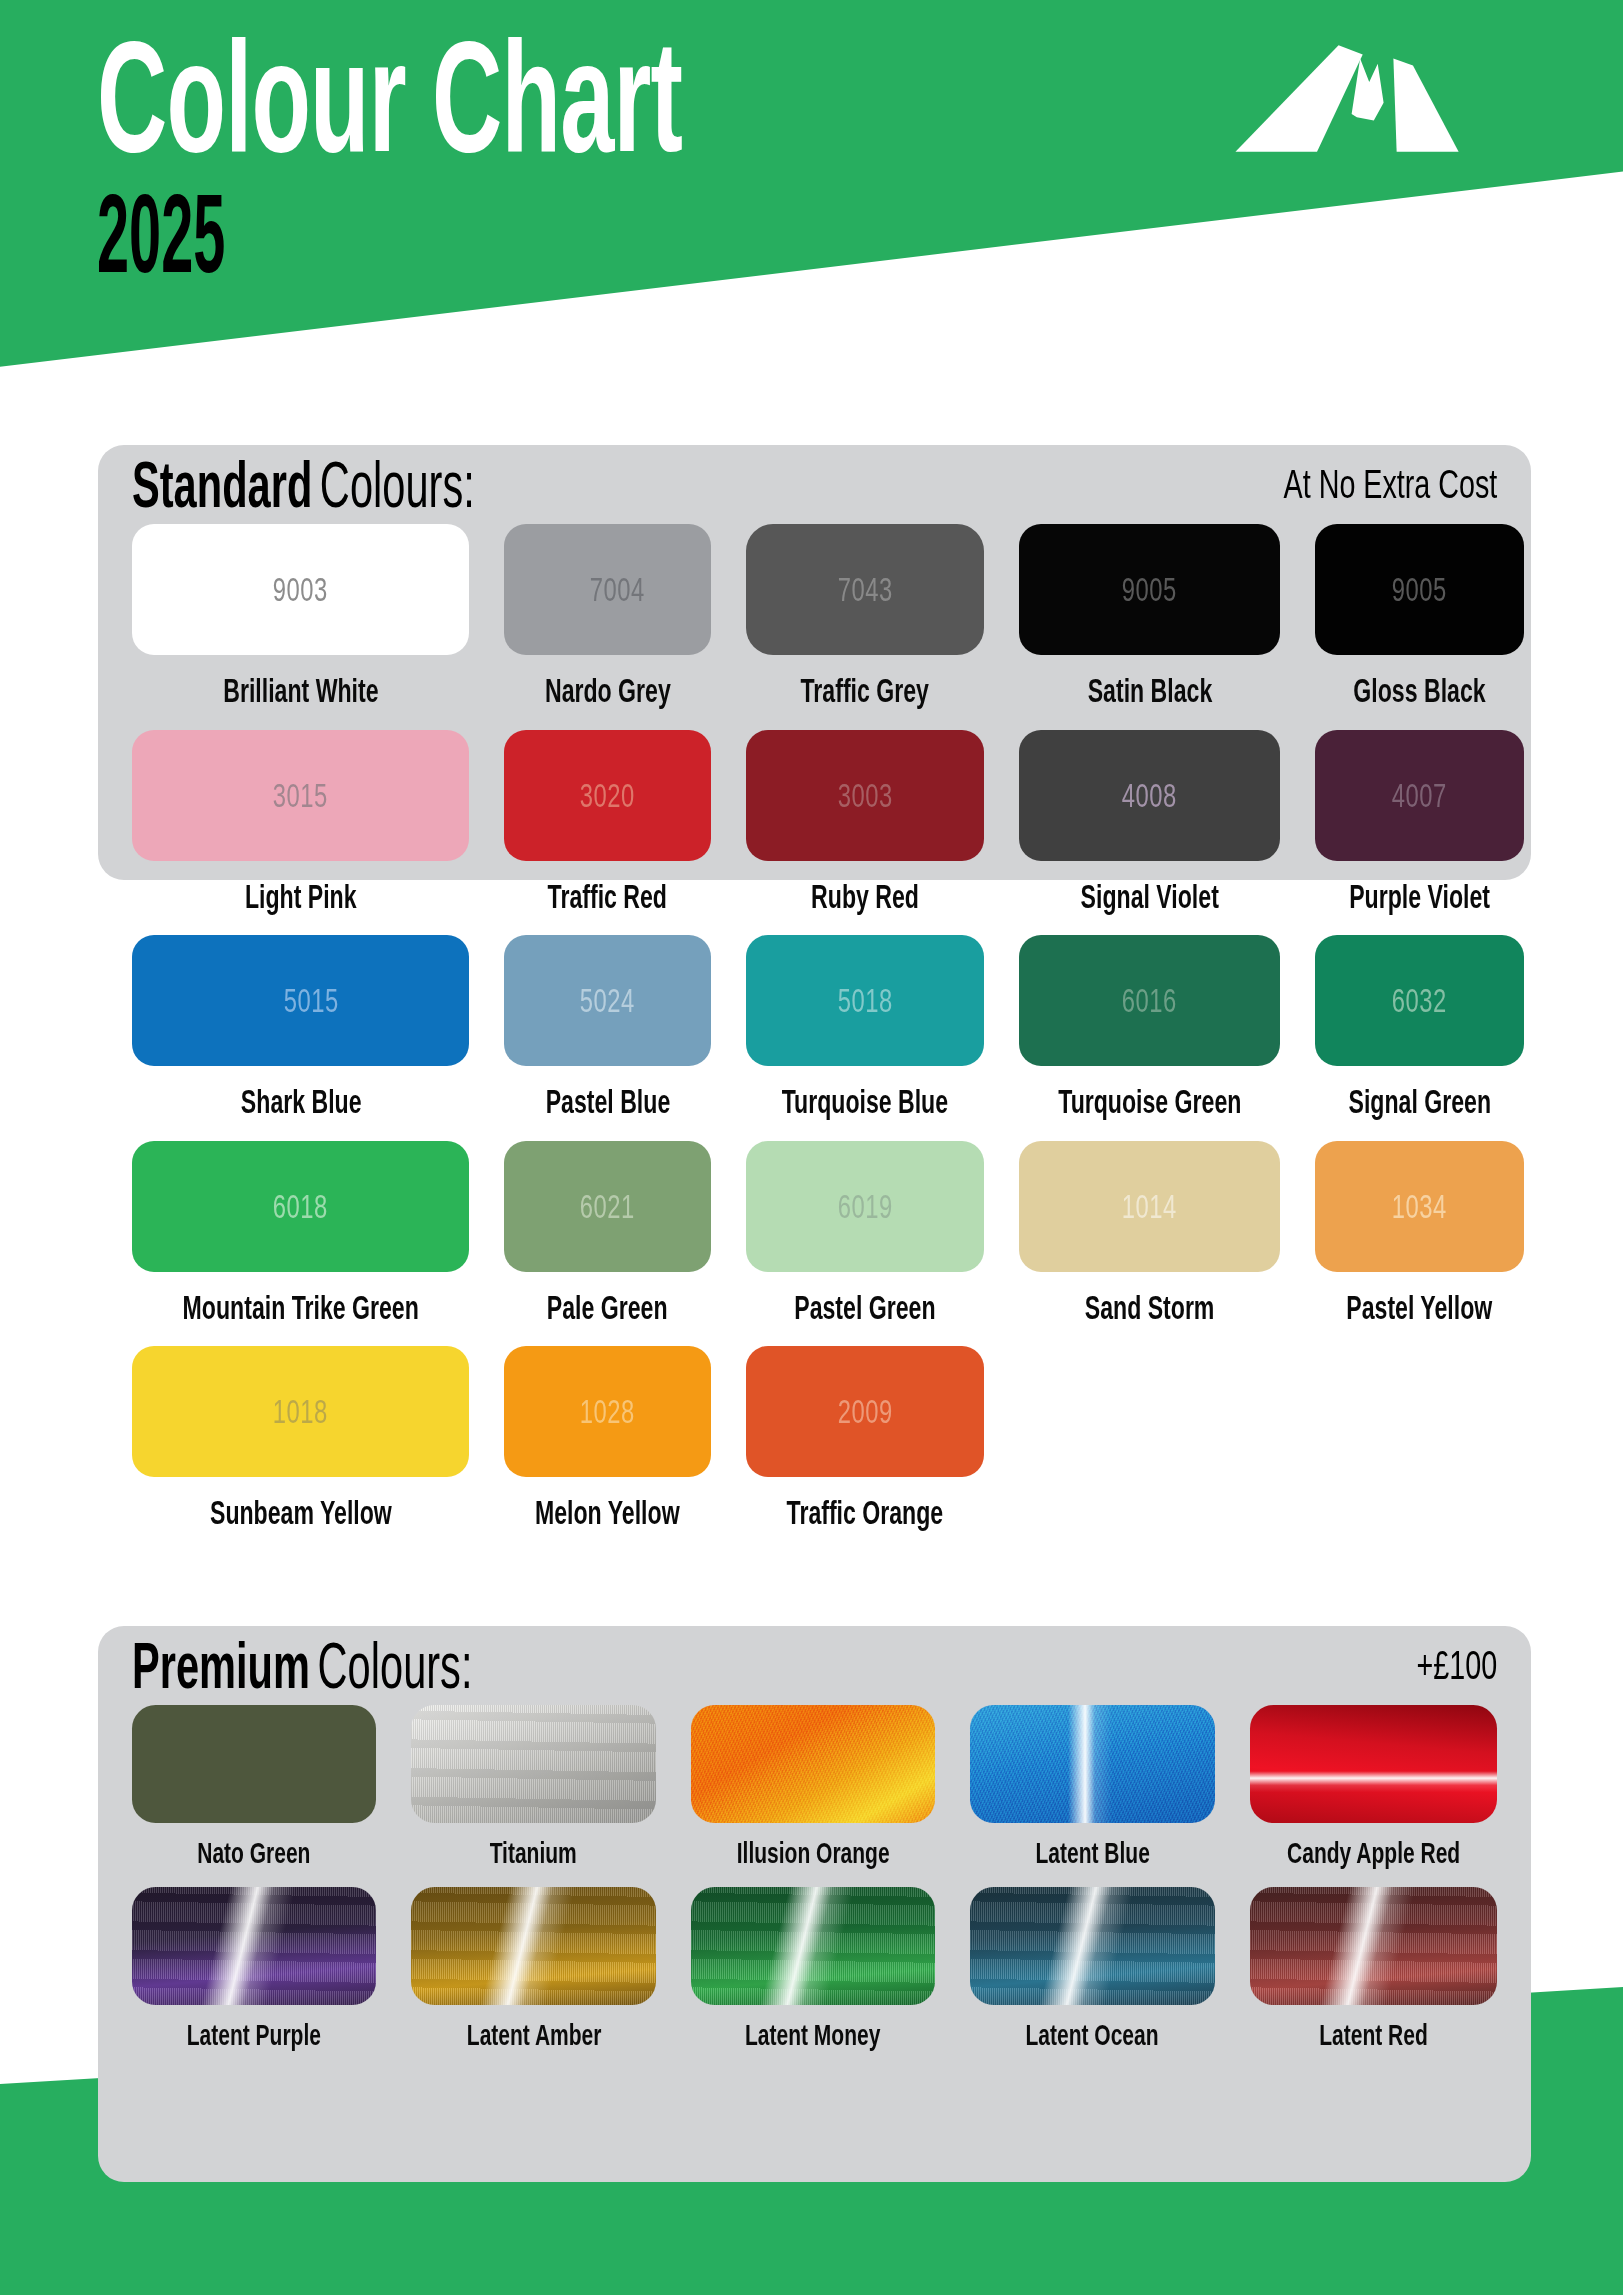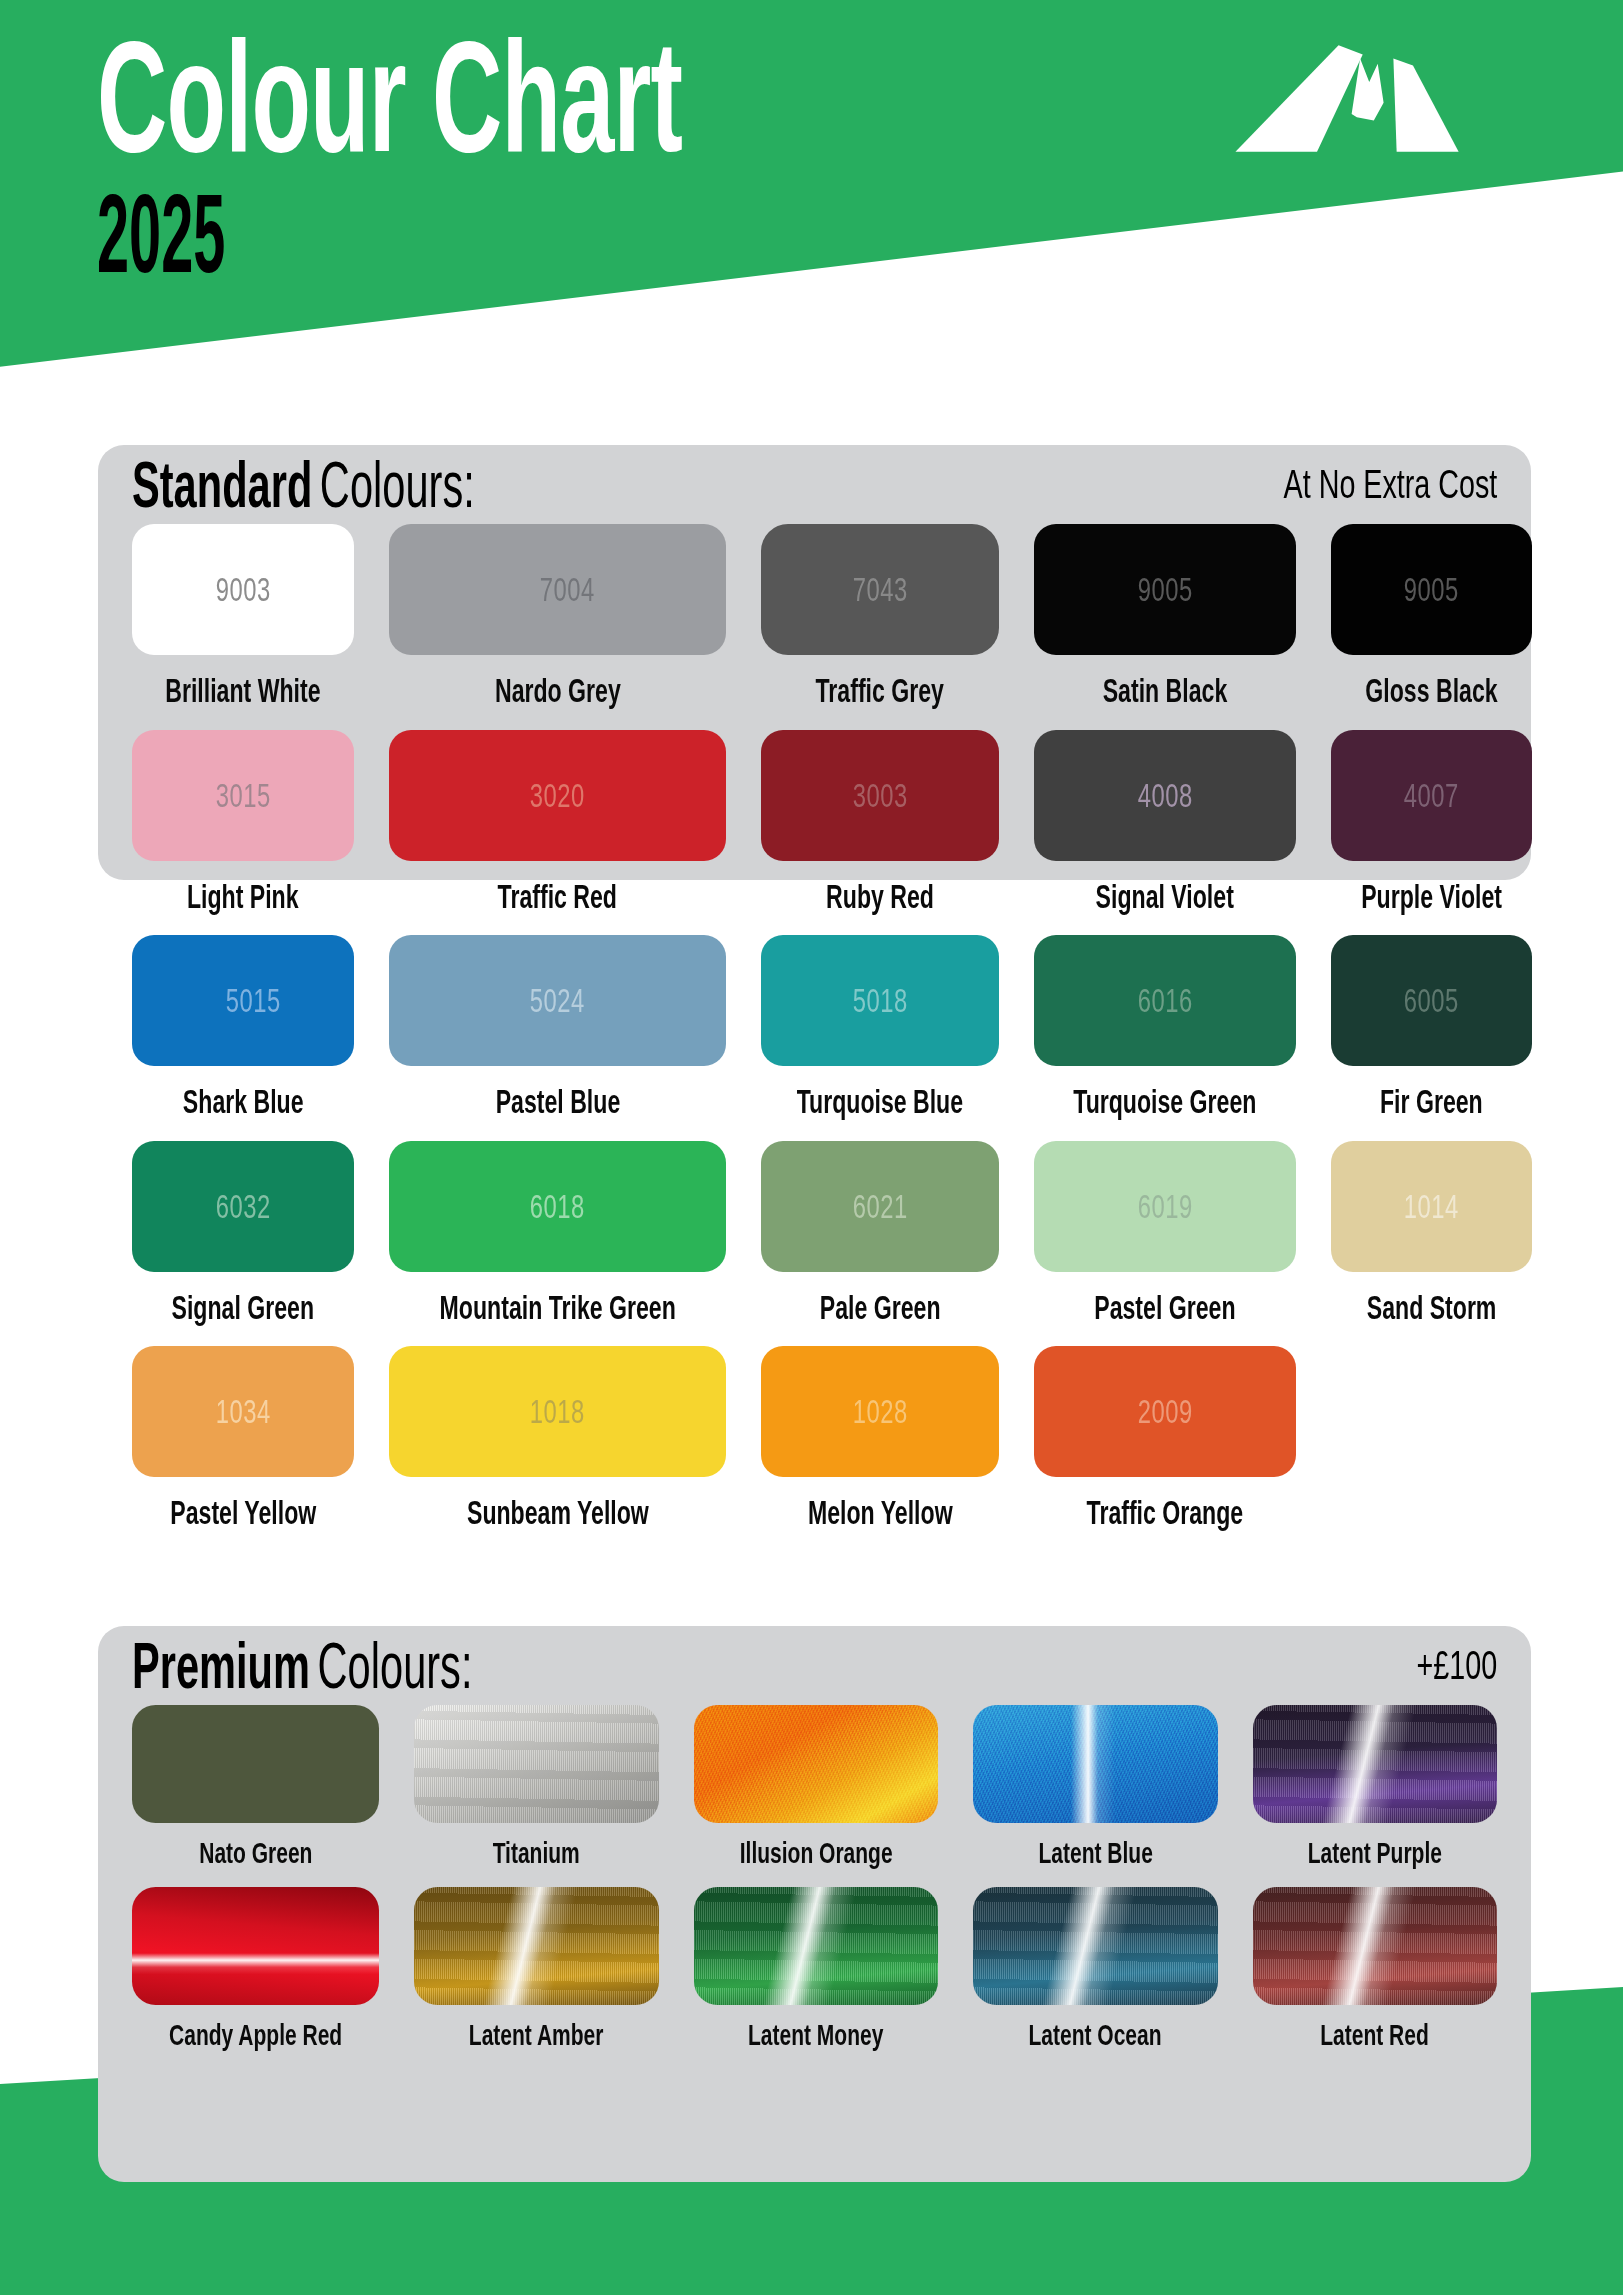--- a/index.html
+++ b/index.html
@@ -288,26 +288,20 @@
         </div>
         <div class="cname">Turquoise Blue</div>
       </div>
       <div class="cell">
         <div class="swatch" style="background: rgb(29, 112, 80);">
           <span class="code" style="color: rgba(150, 185, 165, 0.65);">6016</span>
         </div>
         <div class="cname">Turquoise Green</div>
       </div>
       <div class="cell">
-        <div class="swatch" style="background: rgb(26, 60, 51);">
-          <span class="code" style="color: rgba(140, 160, 150, 0.6);">6005</span>
-        </div>
-        <div class="cname">Fir Green</div>
-      </div>
-      <div class="cell">
         <div class="swatch" style="background: rgb(17, 133, 92);">
           <span class="code" style="color: rgba(180, 215, 195, 0.7);">6032</span>
         </div>
         <div class="cname">Signal Green</div>
       </div>
       <div class="cell">
         <div class="swatch" style="background: rgb(43, 180, 87);">
           <span class="code" style="color: rgba(205, 235, 210, 0.7);">6018</span>
         </div>
         <div class="cname">Mountain Trike Green</div>
@@ -383,33 +377,33 @@
         <div class="cname premium">Illusion Orange</div>
       </div>
       <div class="cell">
         <div class="swatch premium" style="background: linear-gradient(170deg, rgb(47, 154, 216) 0%, rgb(29, 124, 205) 45%, rgb(21, 96, 184) 100%);">
           <div class="tex tex-flake"></div>
           <div class="tex tex-vstreak"></div>
         </div>
         <div class="cname premium">Latent Blue</div>
       </div>
       <div class="cell">
-        <div class="swatch premium" style="background: linear-gradient(175deg, rgb(36, 26, 46) 0%, rgb(47, 35, 66) 40%, rgb(106, 63, 160) 72%, rgb(58, 36, 80) 100%);">
-          <div class="tex tex-streak"></div>
-          <div class="tex tex-flare"></div>
-        </div>
-        <div class="cname premium">Latent Purple</div>
-      </div>
-      <div class="cell">
         <div class="swatch premium" style="background: linear-gradient(185deg, rgb(142, 6, 16) 0%, rgb(212, 16, 31) 35%, rgb(239, 18, 36) 60%, rgb(176, 10, 22) 100%);">
           <div class="tex tex-flare-h"></div>
         </div>
         <div class="cname premium">Candy Apple Red</div>
       </div>
       <div class="cell">
+        <div class="swatch premium" style="background: linear-gradient(175deg, rgb(36, 26, 46) 0%, rgb(47, 35, 66) 40%, rgb(106, 63, 160) 72%, rgb(58, 36, 80) 100%);">
+          <div class="tex tex-streak"></div>
+          <div class="tex tex-flare"></div>
+        </div>
+        <div class="cname premium">Latent Purple</div>
+      </div>
+      <div class="cell">
         <div class="swatch premium" style="background: linear-gradient(175deg, rgb(109, 81, 20) 0%, rgb(142, 108, 24) 38%, rgb(217, 165, 30) 74%, rgb(122, 90, 20) 100%);">
           <div class="tex tex-streak"></div>
           <div class="tex tex-flare"></div>
         </div>
         <div class="cname premium">Latent Amber</div>
       </div>
       <div class="cell">
         <div class="swatch premium" style="background: linear-gradient(175deg, rgb(19, 83, 42) 0%, rgb(26, 112, 54) 38%, rgb(53, 178, 79) 74%, rgb(24, 107, 47) 100%);">
           <div class="tex tex-streak"></div>
           <div class="tex tex-flare"></div>

